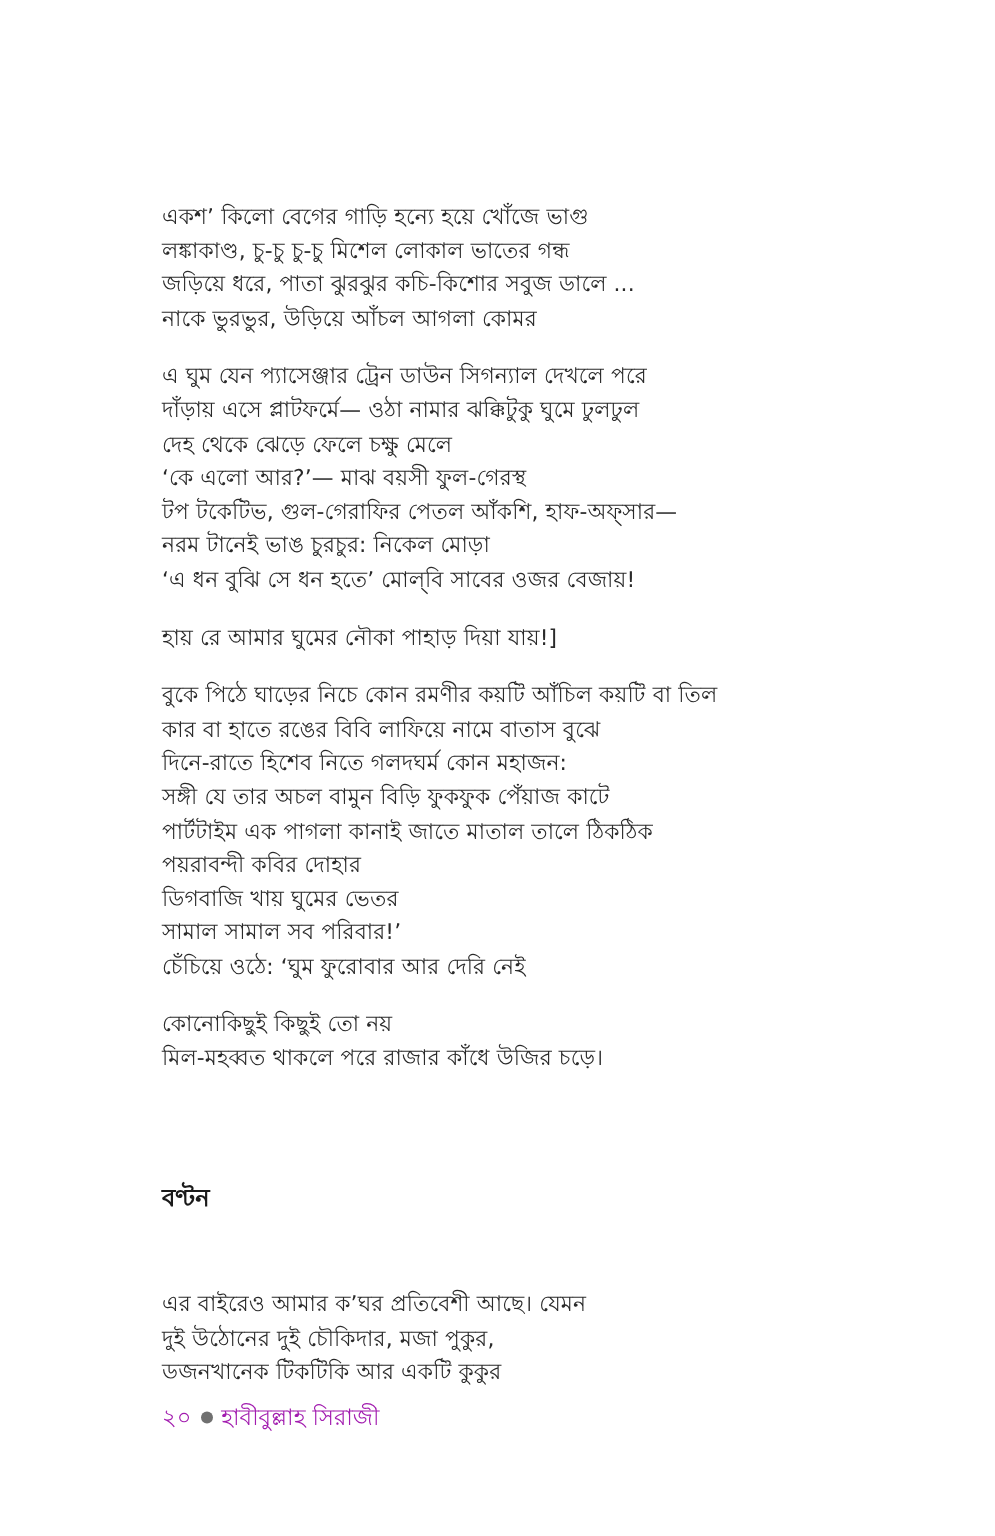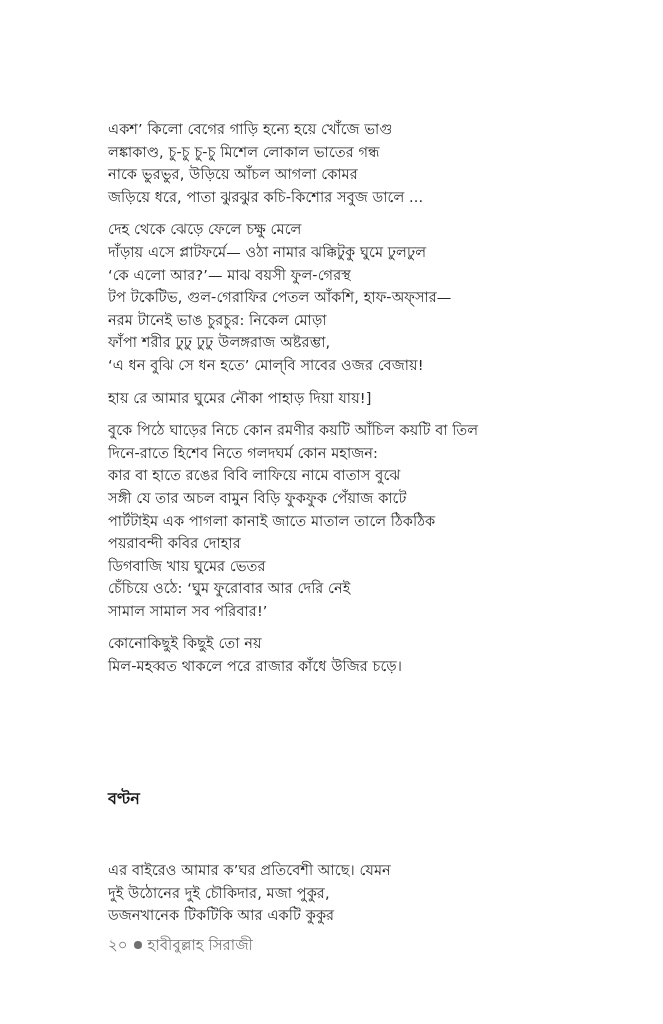--- a/index.html
+++ b/index.html
@@ -15,21 +15,21 @@
     font-family: "DejaVu Sans", "Liberation Sans", sans-serif;
     color: #2a2a2a;
   }
   .page {
     position: absolute;
     left: 108px;
     top: 118px;
     width: 500px;
   }
   .stanza {
-    margin: 0 0 10px 0;
+    margin: 16px 0 10px 0;
   }
   .line {
     font-size: 14.5px;
     line-height: 22.6px;
     white-space: nowrap;
     letter-spacing: 0.1px;
   }
   .section-title {
     position: absolute;
     left: 108px;
@@ -45,65 +45,65 @@
     left: 108px;
     top: 819px;
     width: 500px;
     margin-top: 40px;
   }
   .footer {
     position: absolute;
     left: 108px;
     top: 933px;
     font-size: 15px;
-    color: #737373;
+    color: #a21caf;
     white-space: nowrap;
   }
   .footer .dot {
     display: inline-block;
     width: 8px;
     height: 8px;
     border-radius: 50%;
     background: #707070;
     margin: 0 6px 2px 6px;
     vertical-align: middle;
   }
 </style>
 </head>
 <body>
 
 <div class="page">
   <div class="stanza">
     <div class="line">একশ’ কিলো বেগের গাড়ি হন্যে হয়ে খোঁজে ভাগু</div>
     <div class="line">লঙ্কাকাণ্ড, চু-চু চু-চু মিশেল লোকাল ভাতের গন্ধ</div>
+    <div class="line">জড়িয়ে ধরে, পাতা ঝুরঝুর কচি-কিশোর সবুজ ডালে ...</div>
     <div class="line">নাকে ভুরভুর, উড়িয়ে আঁচল আগলা কোমর</div>
-    <div class="line">জড়িয়ে ধরে, পাতা ঝুরঝুর কচি-কিশোর সবুজ ডালে ...</div>
   </div>
   <div class="stanza">
+    <div class="line">এ ঘুম যেন প্যাসেঞ্জার ট্রেন ডাউন সিগন্যাল দেখলে পরে</div>
+    <div class="line">দাঁড়ায় এসে প্লাটফর্মে— ওঠা নামার ঝক্কিটুকু ঘুমে ঢুলঢুল</div>
     <div class="line">দেহ থেকে ঝেড়ে ফেলে চক্ষু মেলে</div>
-    <div class="line">দাঁড়ায় এসে প্লাটফর্মে— ওঠা নামার ঝক্কিটুকু ঘুমে ঢুলঢুল</div>
     <div class="line">‘কে এলো আর?’— মাঝ বয়সী ফুল-গেরস্থ</div>
     <div class="line">টপ টকেটিভ, গুল-গেরাফির পেতল আঁকশি, হাফ-অফ্‌সার—</div>
     <div class="line">নরম টানেই ভাঙ চুরচুর: নিকেল মোড়া</div>
-    <div class="line">ফাঁপা শরীর ঢুঢু ঢুঢু উলঙ্গরাজ অষ্টরম্ভা,</div>
     <div class="line">‘এ ধন বুঝি সে ধন হতে’ মোল্‌বি সাবের ওজর বেজায়!</div>
   </div>
   <div class="stanza">
     <div class="line">হায় রে আমার ঘুমের নৌকা পাহাড় দিয়া যায়!]</div>
   </div>
   <div class="stanza">
     <div class="line">বুকে পিঠে ঘাড়ের নিচে কোন রমণীর কয়টি আঁচিল কয়টি বা তিল</div>
+    <div class="line">কার বা হাতে রঙের বিবি লাফিয়ে নামে বাতাস বুঝে</div>
     <div class="line">দিনে-রাতে হিশেব নিতে গলদঘর্ম কোন মহাজন:</div>
-    <div class="line">কার বা হাতে রঙের বিবি লাফিয়ে নামে বাতাস বুঝে</div>
     <div class="line">সঙ্গী যে তার অচল বামুন বিড়ি ফুকফুক পেঁয়াজ কাটে</div>
     <div class="line">পার্টটাইম এক পাগলা কানাই জাতে মাতাল তালে ঠিকঠিক</div>
     <div class="line">পয়রাবন্দী কবির দোহার</div>
     <div class="line">ডিগবাজি খায় ঘুমের ভেতর</div>
+    <div class="line">সামাল সামাল সব পরিবার!’</div>
     <div class="line">চেঁচিয়ে ওঠে: ‘ঘুম ফুরোবার আর দেরি নেই</div>
-    <div class="line">সামাল সামাল সব পরিবার!’</div>
   </div>
   <div class="stanza">
     <div class="line">কোনোকিছুই কিছুই তো নয়</div>
     <div class="line">মিল-মহব্বত থাকলে পরে রাজার কাঁধে উজির চড়ে।</div>
   </div>
 </div>
 
 <h3 class="section-title">বণ্টন</h3>
 
 <div class="section-body">

